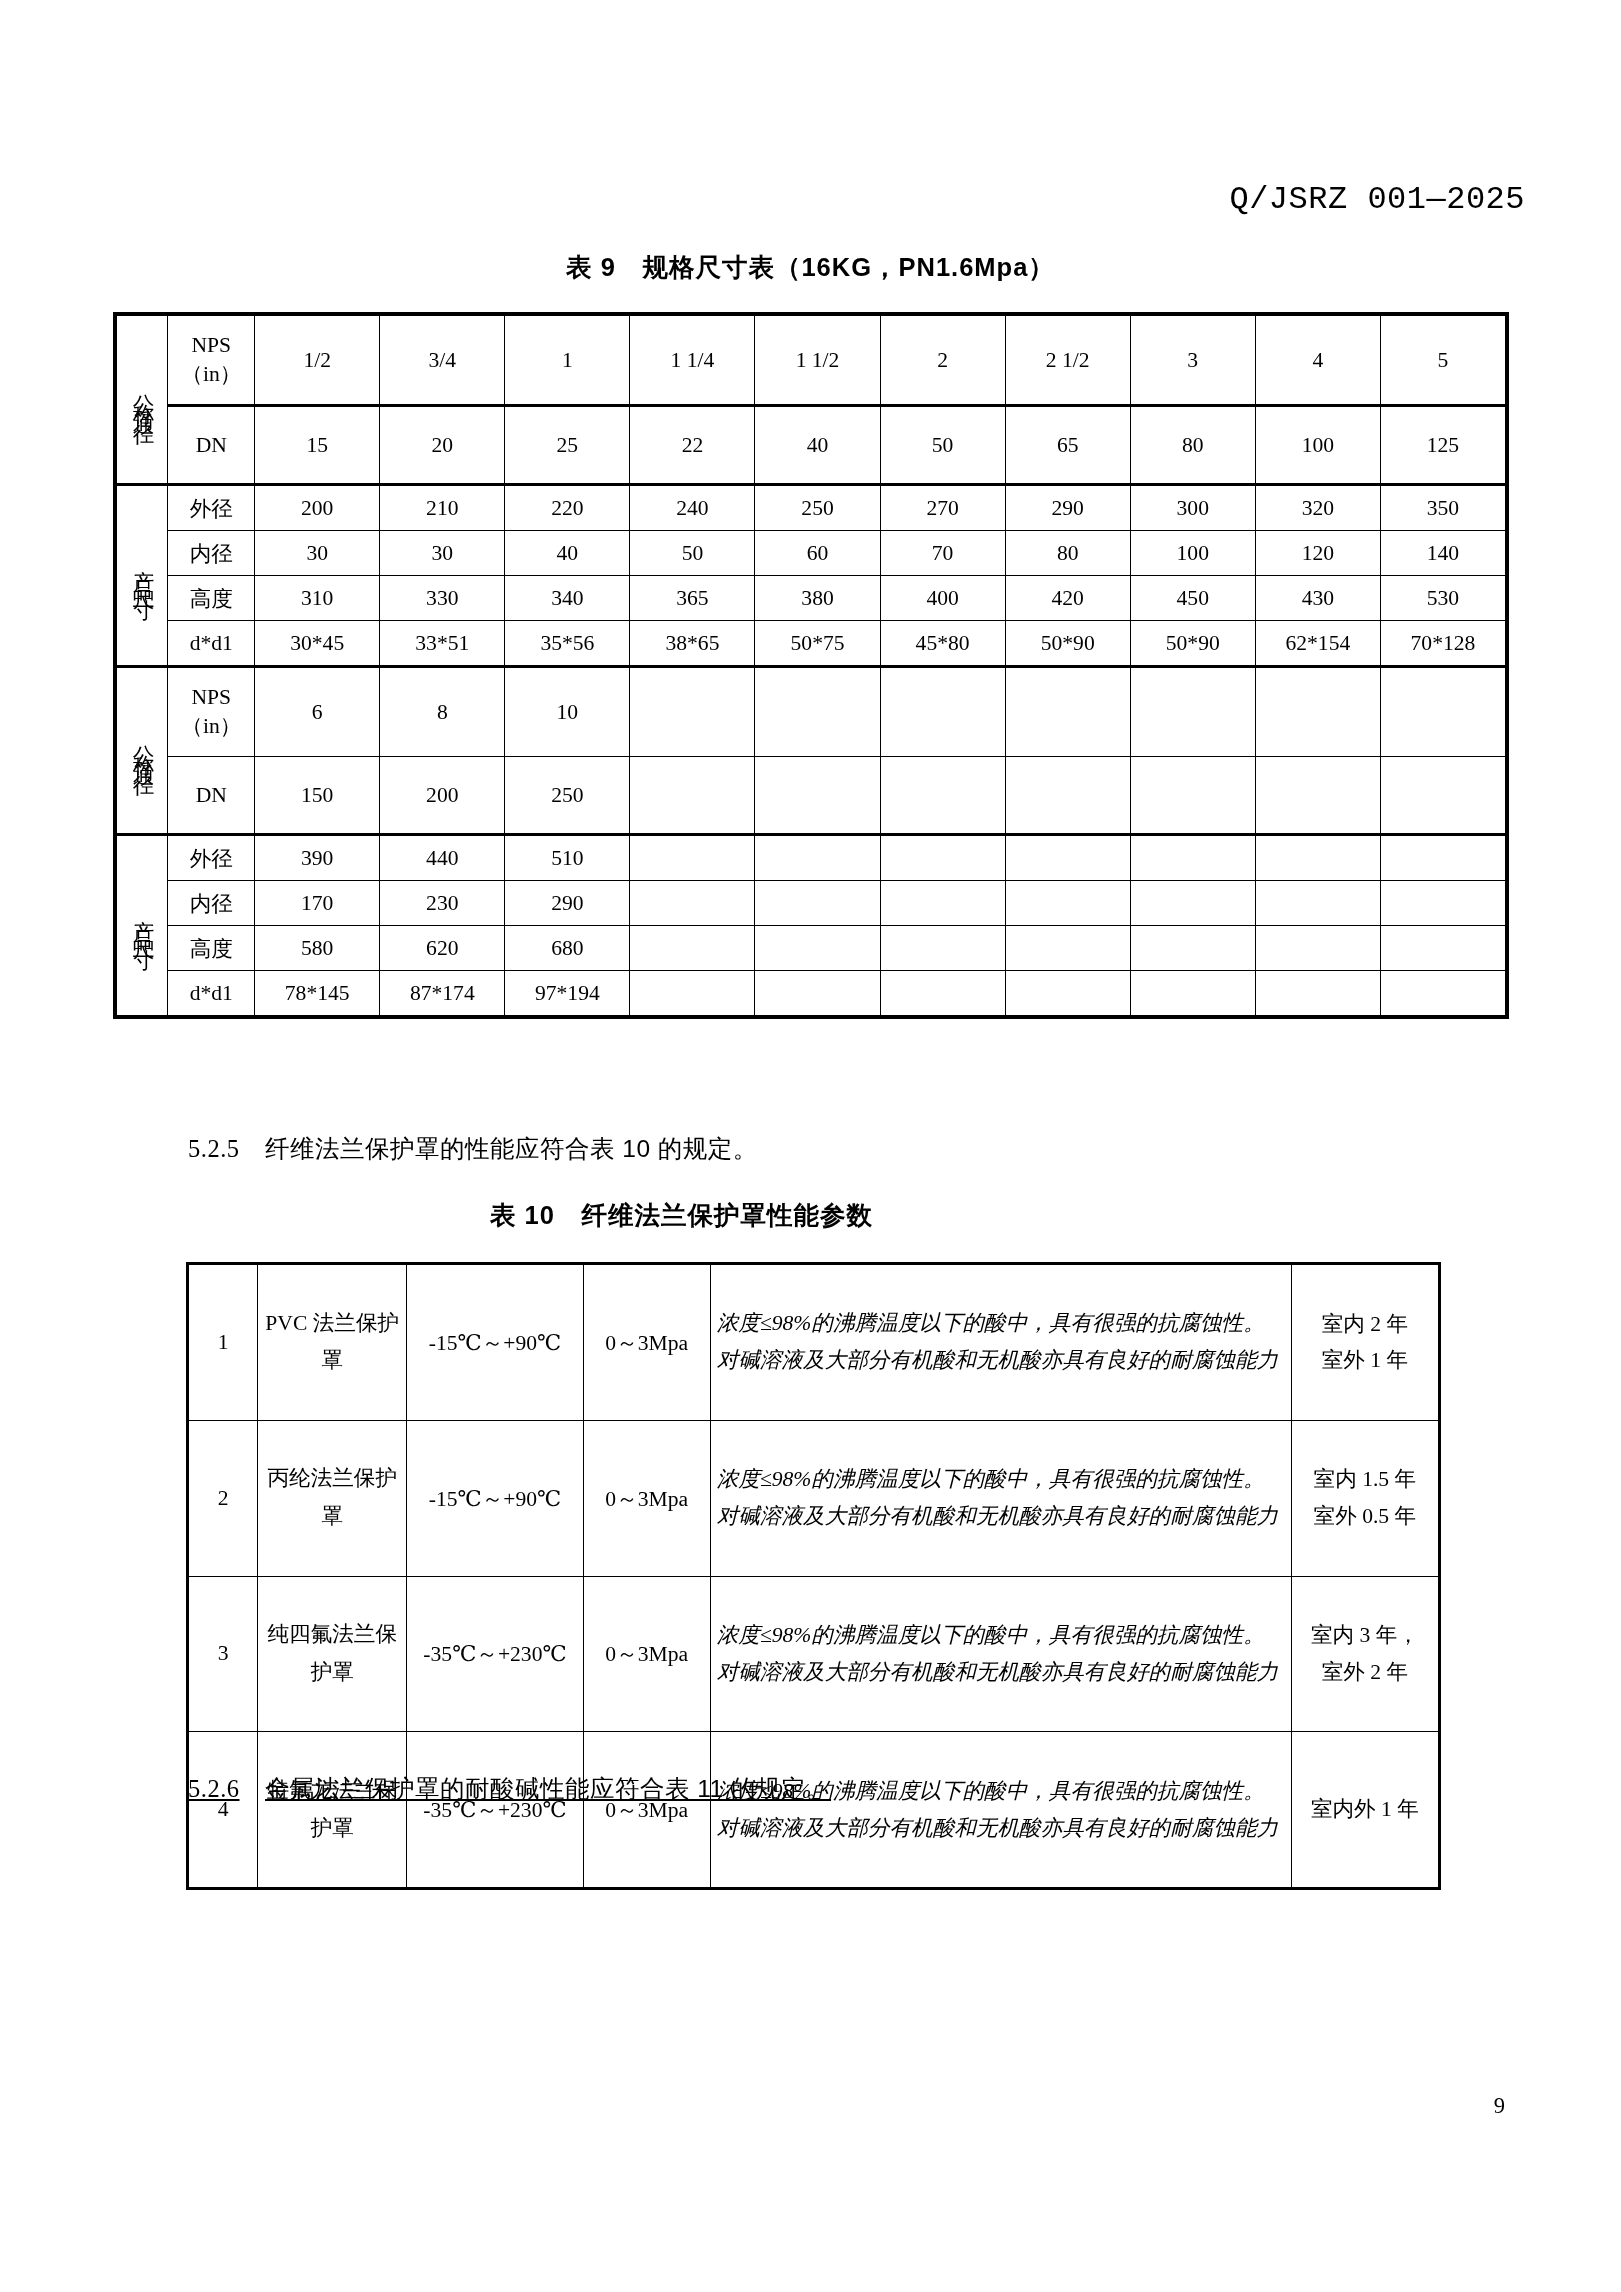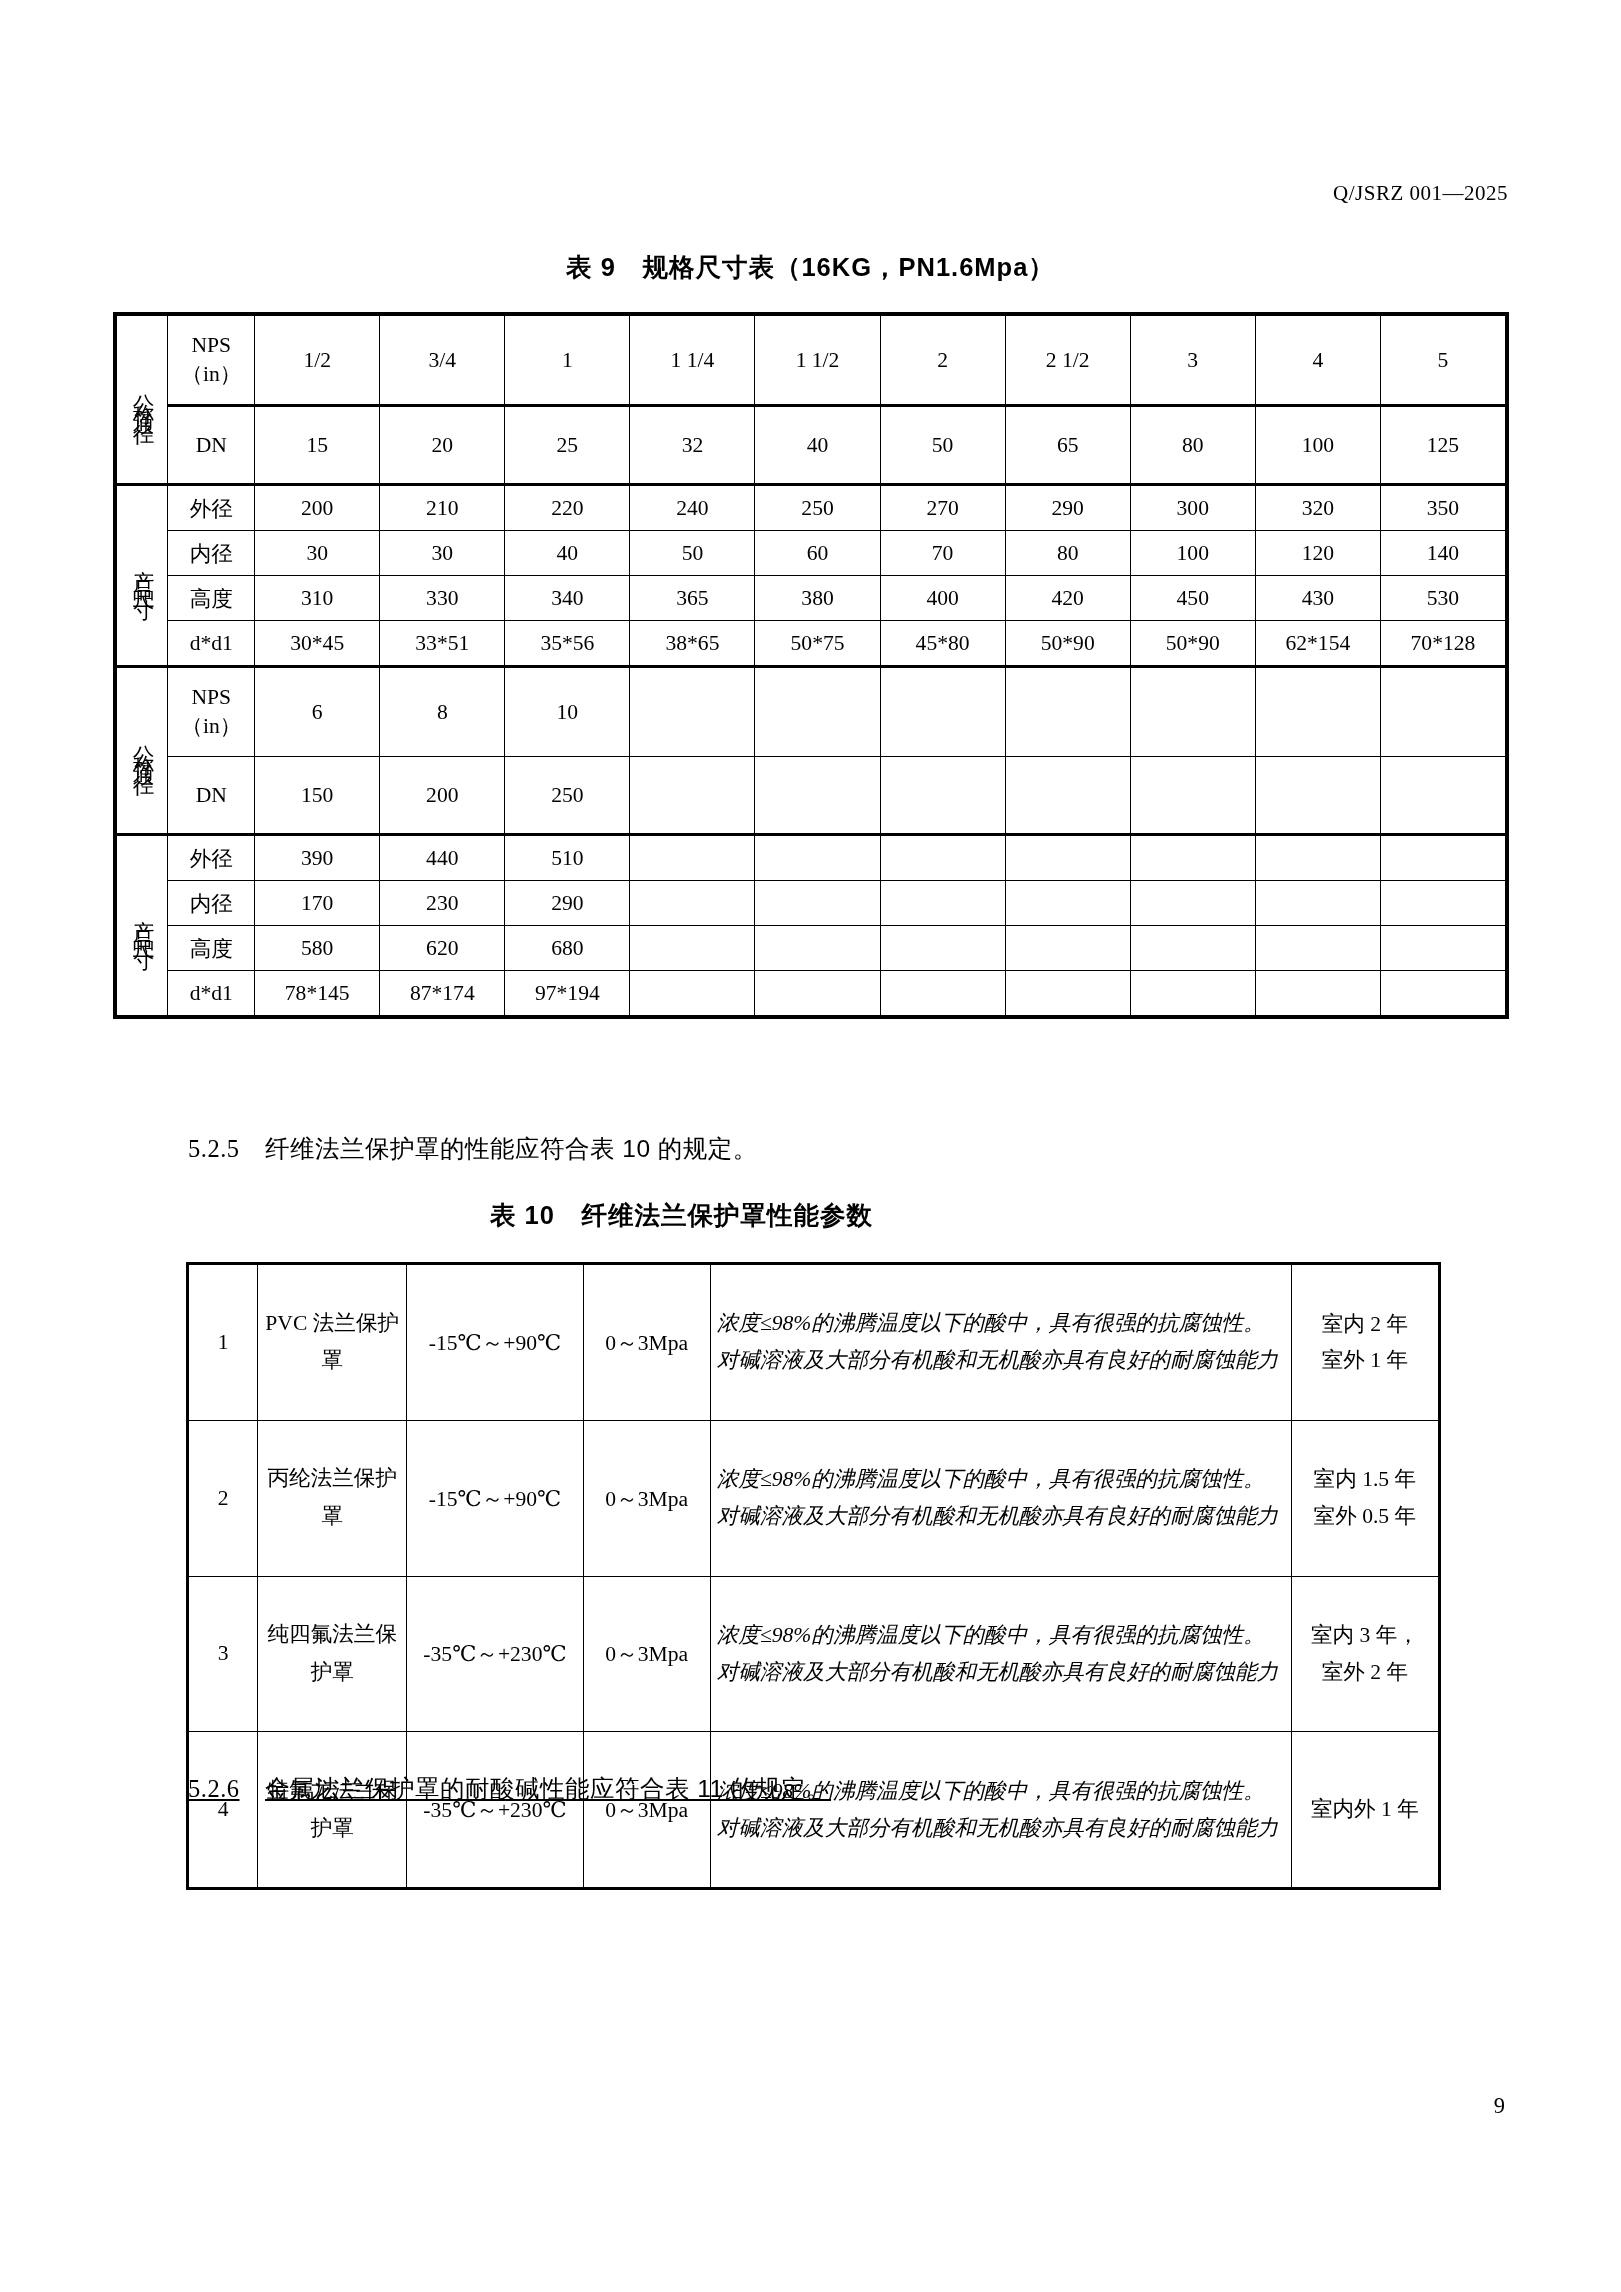--- a/index.html
+++ b/index.html
@@ -19,23 +19,23 @@
     position: relative;
     width: 1621px;
     height: 2293px;
     box-sizing: border-box;
     padding: 0;
   }
   
   .header {
     position: absolute;
     top: 181px;
-    right: 113px;
-    font-family: Liberation Serif, serif;
-    font-size: 21px;
+    right: 96px;
+    font-family: Liberation Mono, monospace;
+    font-size: 32px;
     letter-spacing: 0.5px;
     white-space: nowrap;
   }
   
   .caption {
     text-align: center;
     font-family: "Liberation Sans", "DejaVu Sans", sans-serif;
     font-size: 25.5px;
     font-weight: bold;
     letter-spacing: 1px;
@@ -187,21 +187,21 @@
           <td>2 1/2</td>
           <td>3</td>
           <td>4</td>
           <td>5</td>
         </tr>
         <tr>
           <td class="lbl hdr-thick-top" style="height:76px">DN</td>
           <td class="hdr-thick-top">15</td>
           <td class="hdr-thick-top">20</td>
           <td class="hdr-thick-top">25</td>
-          <td class="hdr-thick-top">32</td>
+          <td class="hdr-thick-top">22</td>
           <td class="hdr-thick-top">40</td>
           <td class="hdr-thick-top">50</td>
           <td class="hdr-thick-top">65</td>
           <td class="hdr-thick-top">80</td>
           <td class="hdr-thick-top">100</td>
           <td class="hdr-thick-top">125</td>
         </tr>
 
         <tr>
           <td class="cell-vert hdr-thick-top" rowspan="4">

